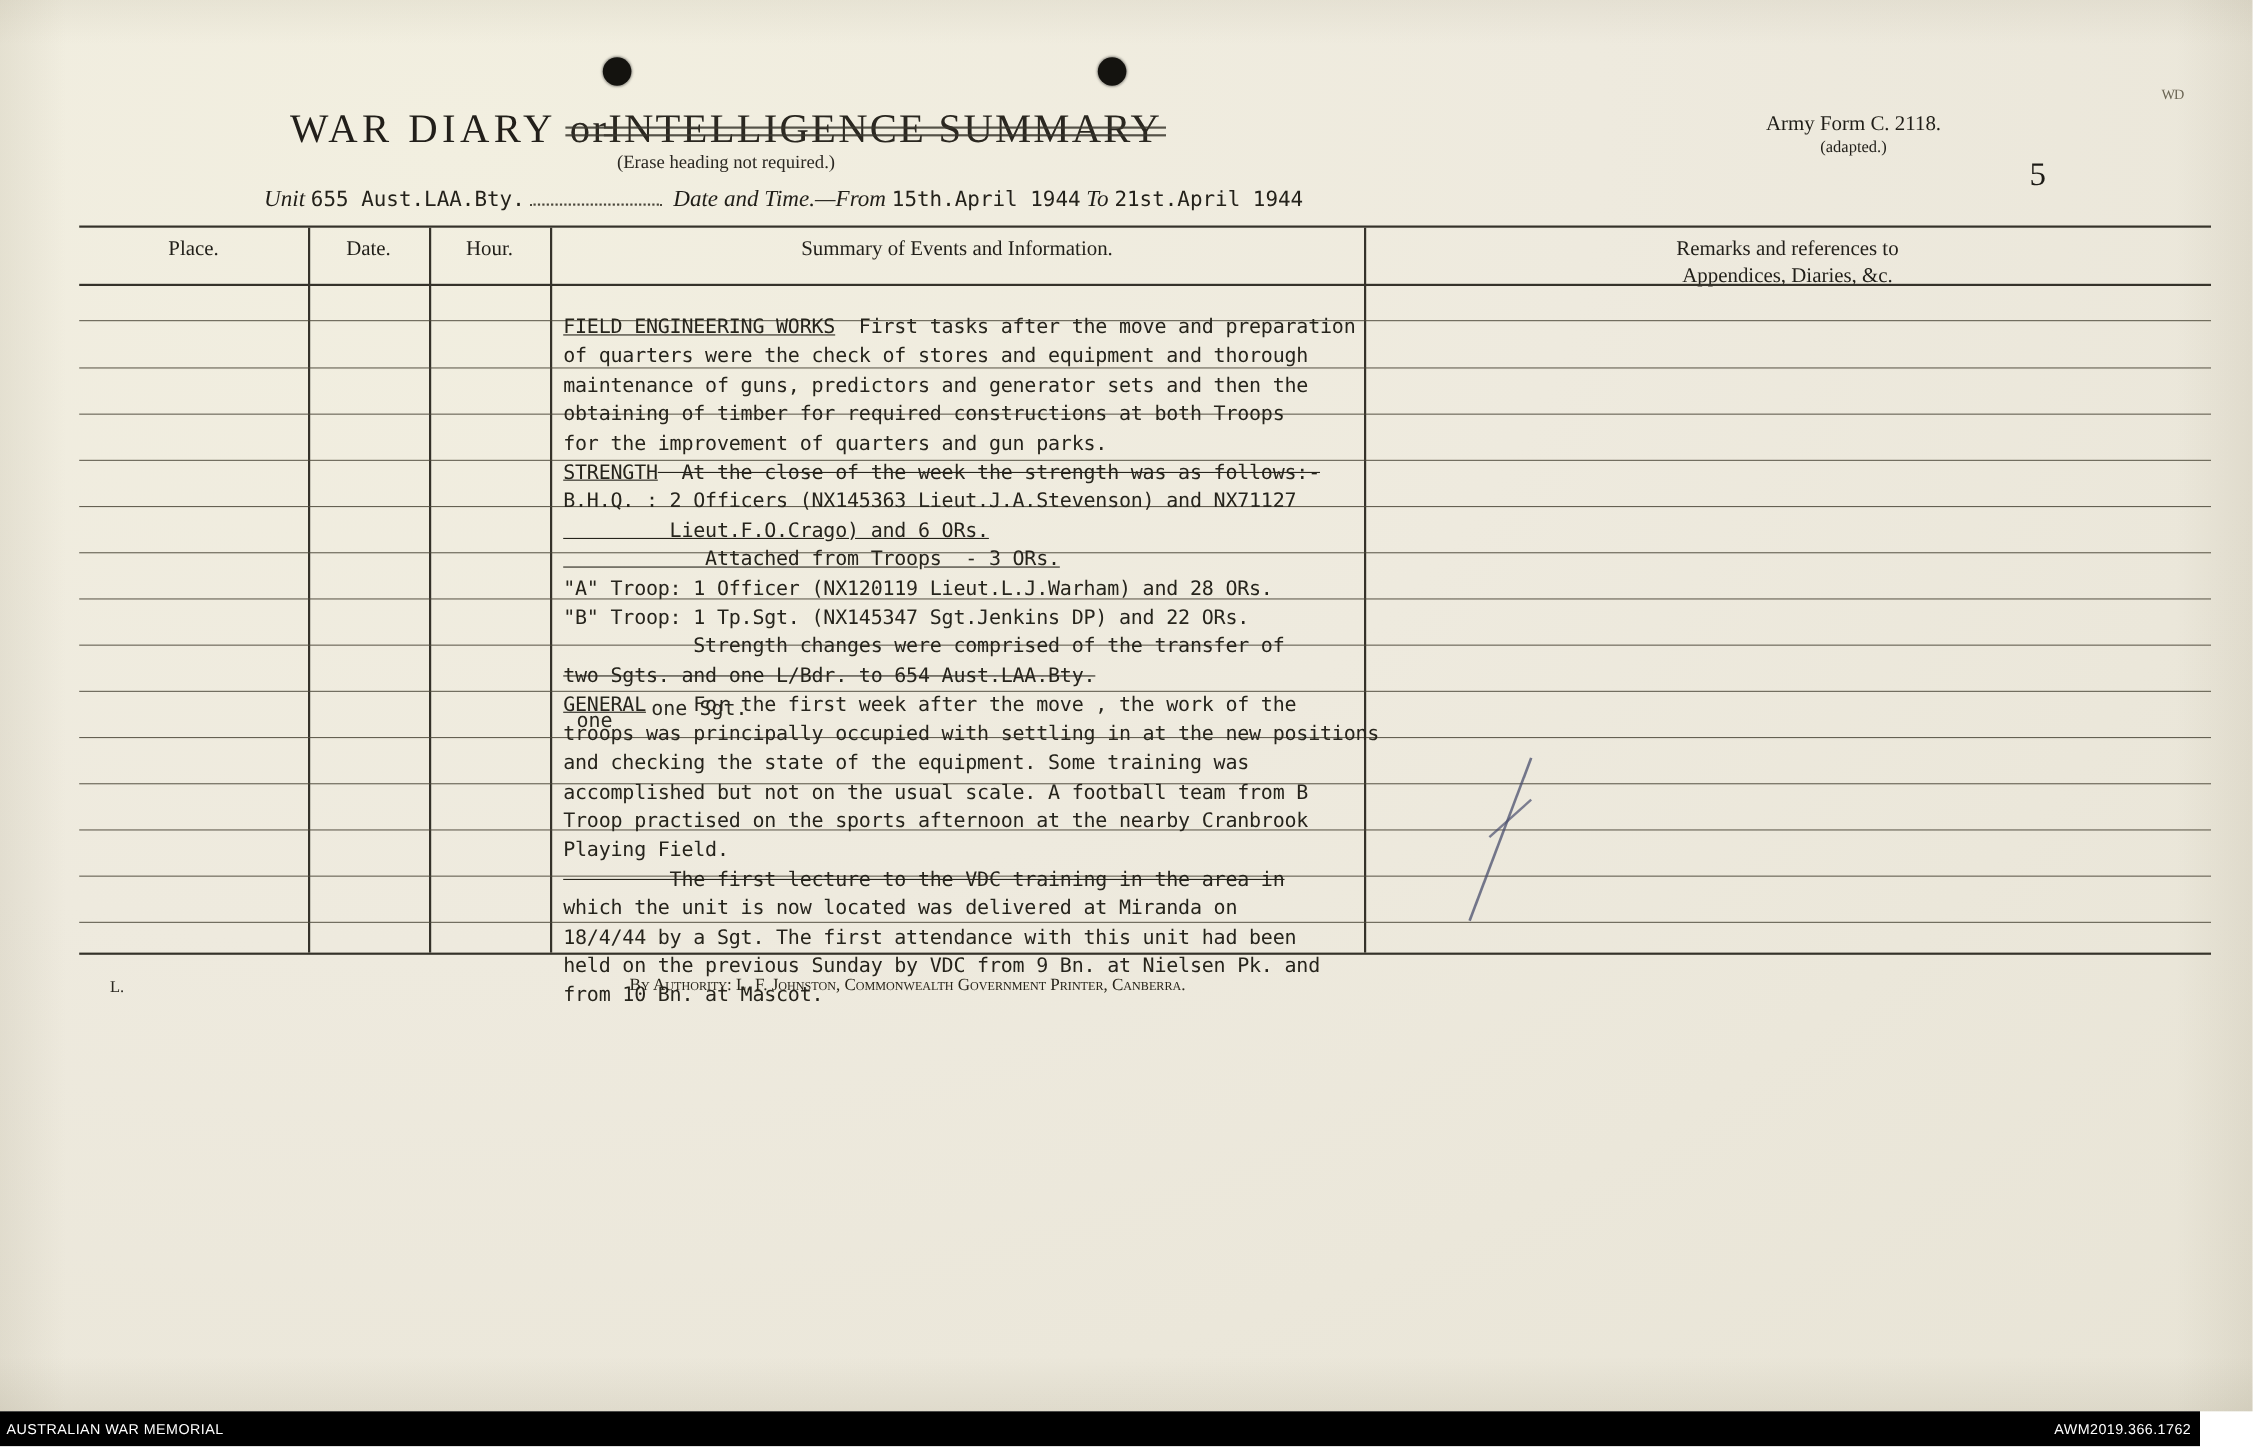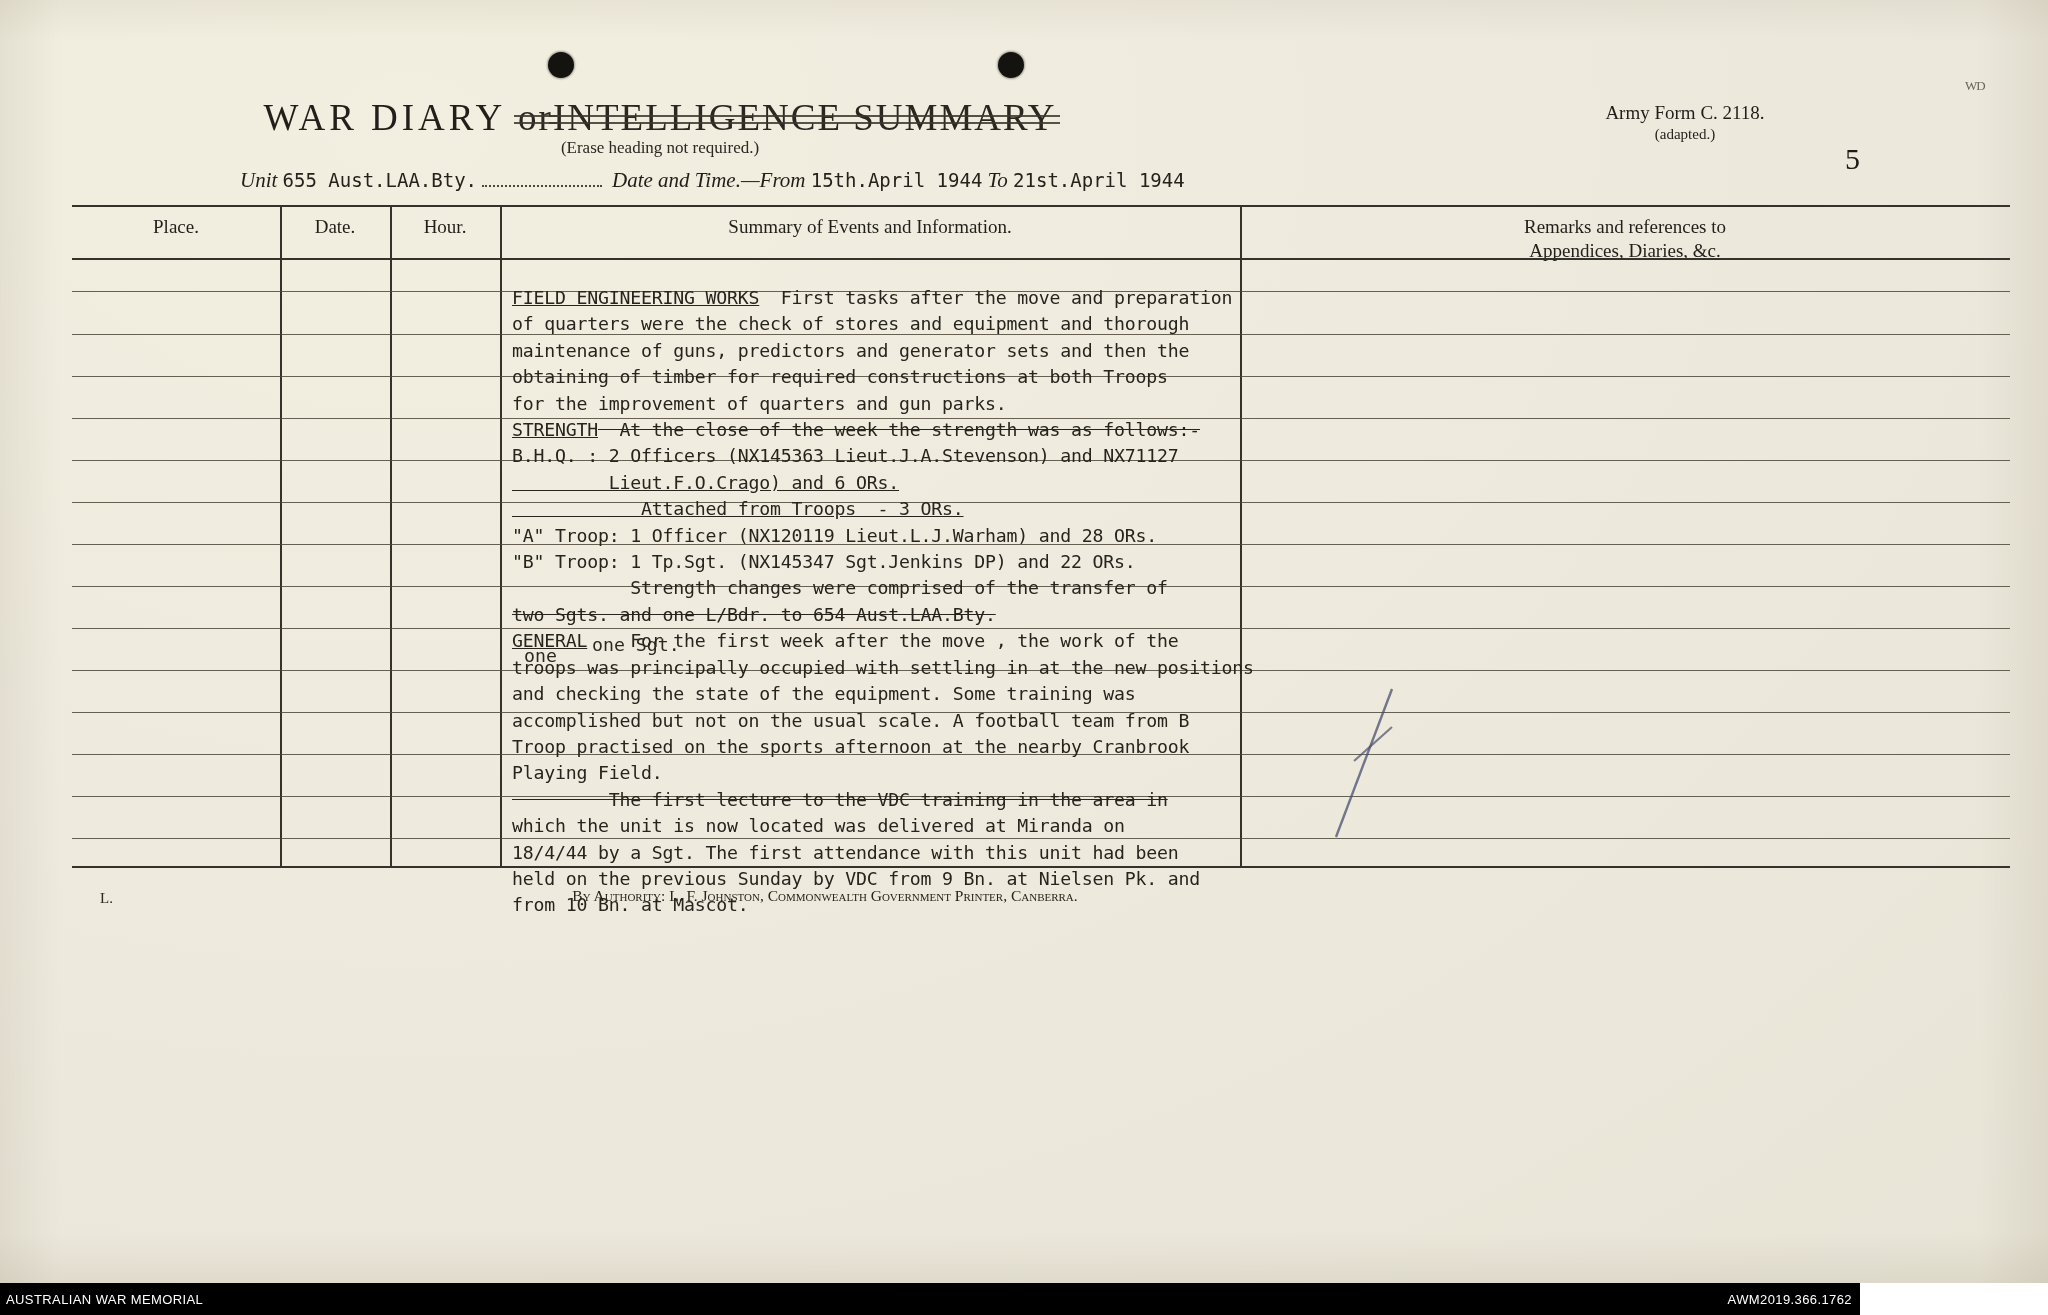--- a/index.html
+++ b/index.html
@@ -250,21 +250,21 @@
     top: 890px;
     font-size: 15px;
     color: #2a2720;
   }
 
   
   #bottom-bar {
     position: absolute;
     left: 0;
     top: 1283px;
-    width: 1860px;
+    width: 2000px;
     height: 32px;
     background: #000000;
     color: #ffffff;
     font-family: "Liberation Sans", sans-serif;
     font-size: 13px;
   }
   #bar-left {
     position: absolute;
     left: 6px;
     top: 9px;

